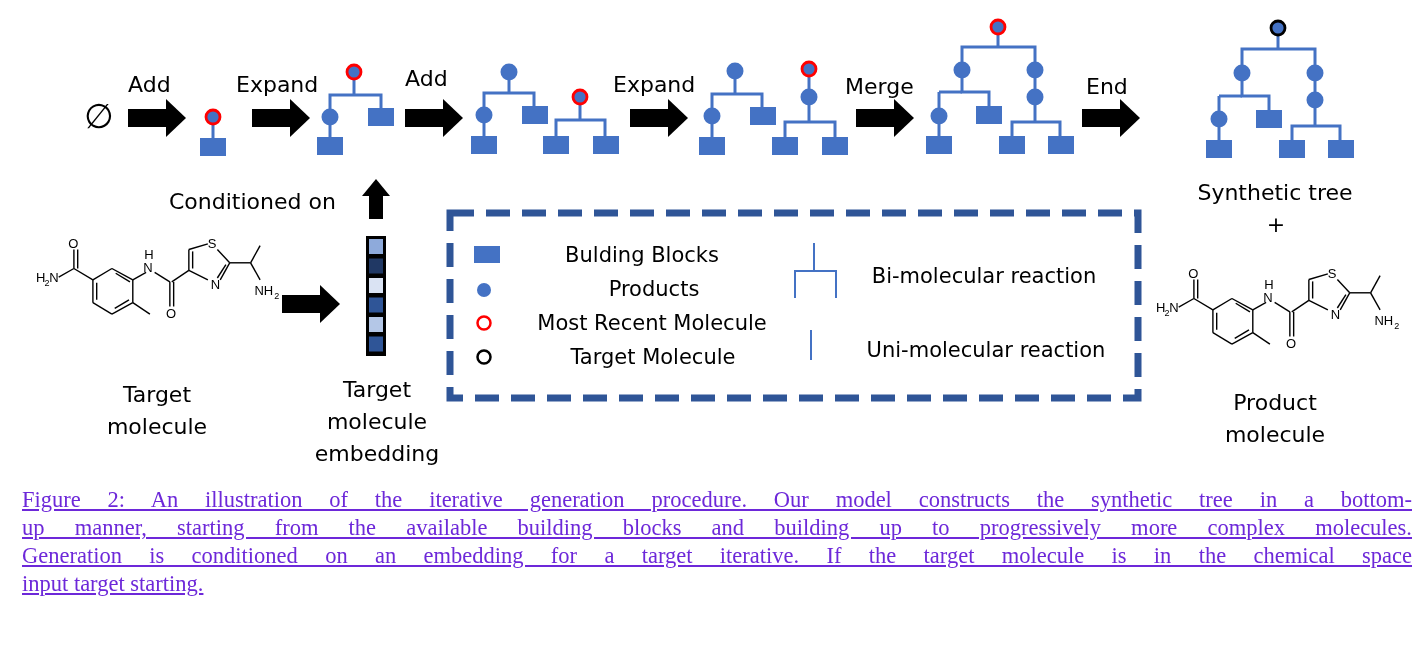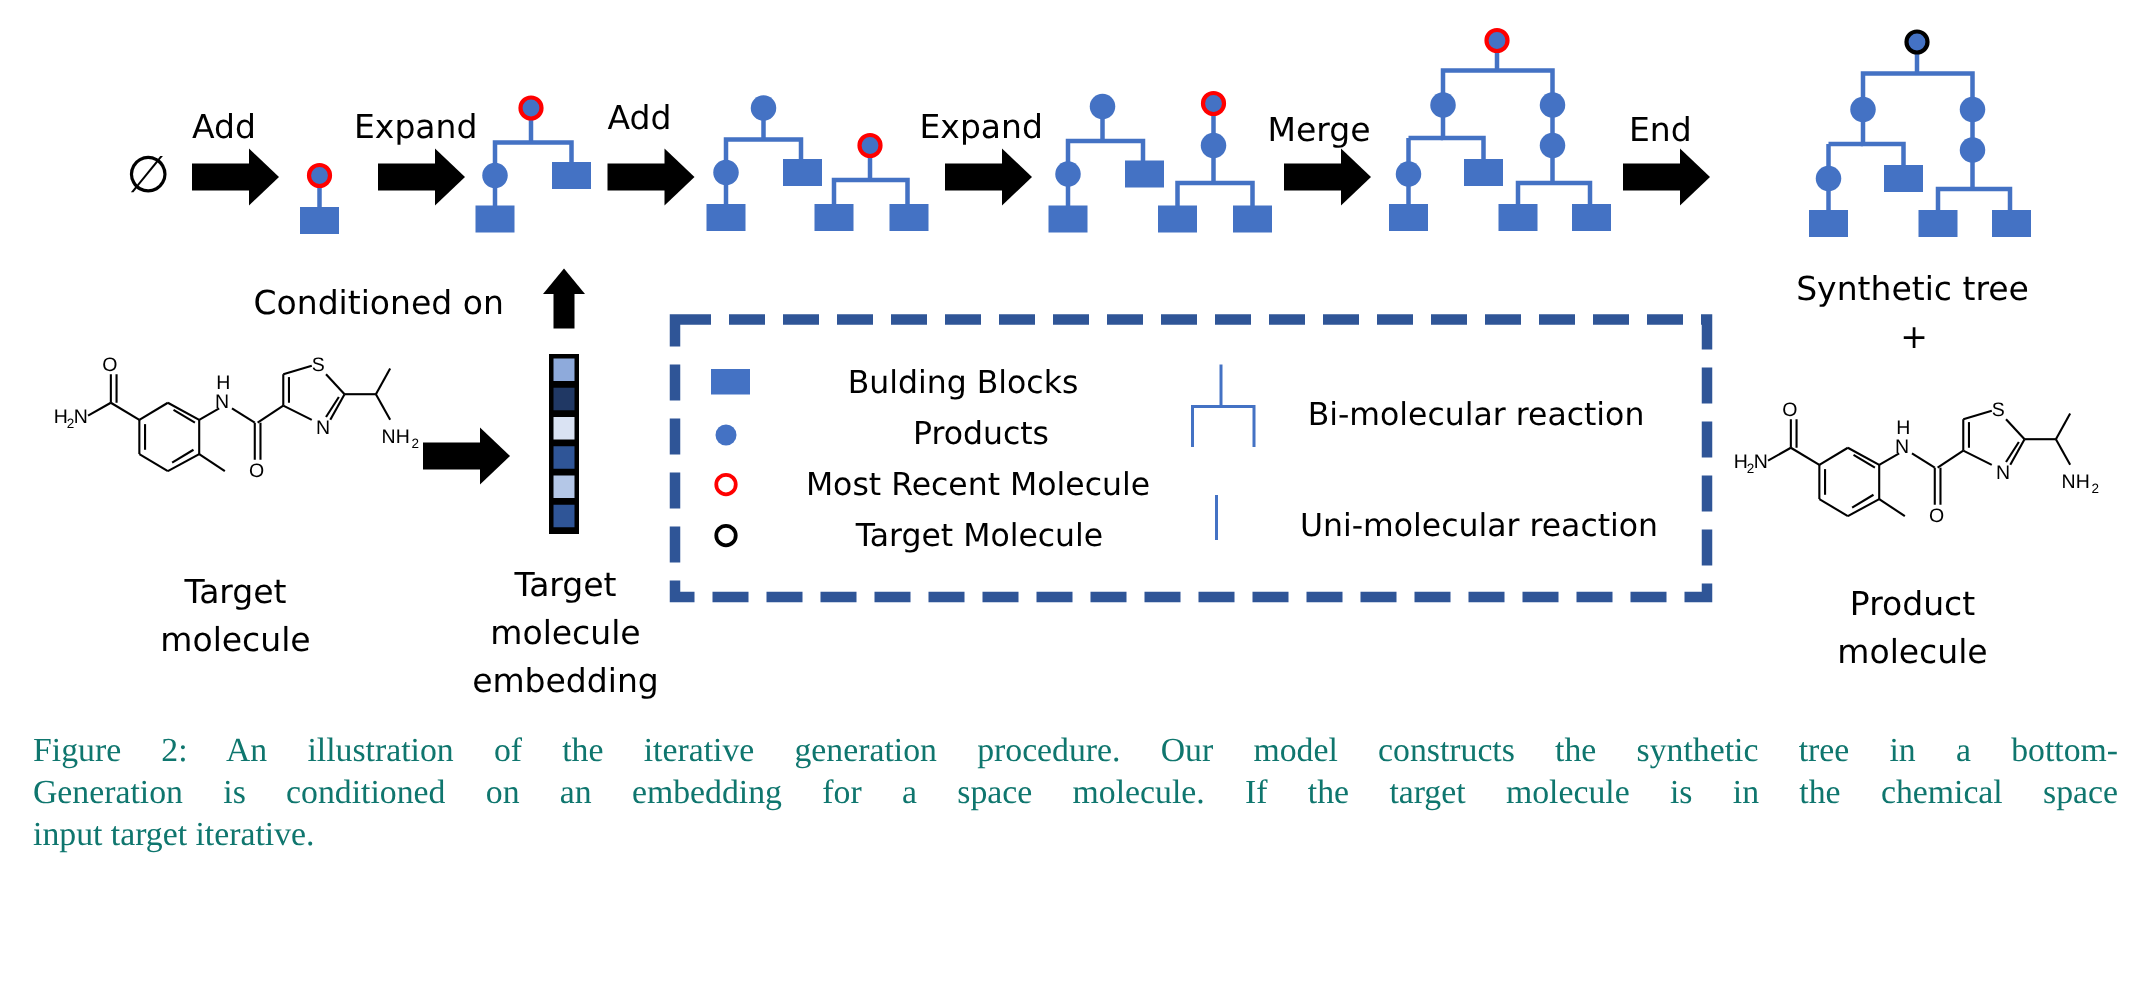--- a/index.html
+++ b/index.html
@@ -5,21 +5,21 @@
   html, body { margin:0; padding:0; background:#ffffff; }
   body { width:1428px; height:660px; position:relative; overflow:hidden; font-family:"DejaVu Sans", sans-serif; color:#000; }
   #fig { position:absolute; left:0; top:0; width:1428px; height:470px; }
   .lbl { font-family:"DejaVu Sans", sans-serif; font-size:22px; fill:#000; }
   .lbl-sm { font-family:"DejaVu Sans", sans-serif; font-size:21px; fill:#000; }
   .chem { font-family:"Liberation Sans", sans-serif; font-size:13px; fill:#000; }
   .chem-sub { font-family:"Liberation Sans", sans-serif; font-size:9px; fill:#000; }
   .caption {
     position:absolute; left:22px; top:486px; width:1390px;
     font-family:"Liberation Serif", serif; font-size:22.5px; line-height:28px;
-    text-align:justify; color:#0f766e;
+    text-align:justify; color:#6d28d9;text-decoration:underline;
   }
   .caption-line { display:block; text-align:justify; text-align-last:justify; white-space:nowrap; }
   .caption-line.last { text-align-last:left; }
 </style>
 </head>
 <body>
 
 <svg id="fig" viewBox="0 0 1428 470" xmlns="http://www.w3.org/2000/svg">
   <defs>
     <g id="arrow-right">
@@ -274,15 +274,16 @@
     </g>
     <text class="lbl-sm" x="984" y="283" text-anchor="middle">Bi-molecular reaction</text>
 
     <line x1="811" y1="330" x2="811" y2="360" stroke="#4472c4" stroke-width="2"></line>
     <text class="lbl-sm" x="986" y="357" text-anchor="middle">Uni-molecular reaction</text>
   </g>
 </svg>
 
 <div class="caption">
   <span class="caption-line">Figure 2: An illustration of the iterative generation procedure. Our model constructs the synthetic tree in a bottom-</span>
-  <span class="caption-line">Generation is conditioned on an embedding for a space molecule. If the target molecule is in the chemical space</span>
-  <span class="caption-line last">input target iterative.</span>
+  <span class="caption-line">up manner, starting from the available building blocks and building up to progressively more complex molecules.</span>
+  <span class="caption-line">Generation is conditioned on an embedding for a target iterative. If the target molecule is in the chemical space</span>
+  <span class="caption-line last">input target starting.</span>
 </div>
 
 </body></html>

